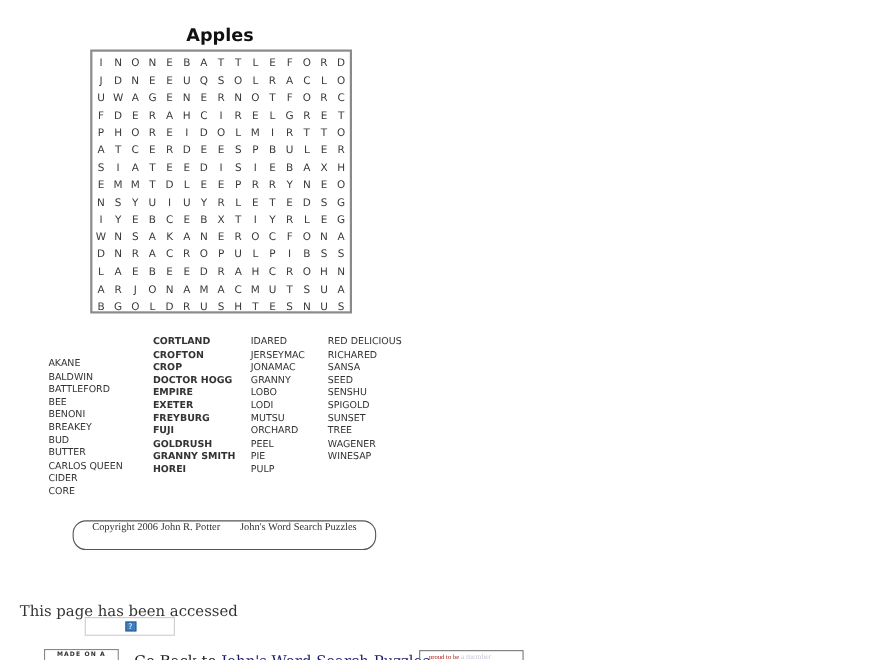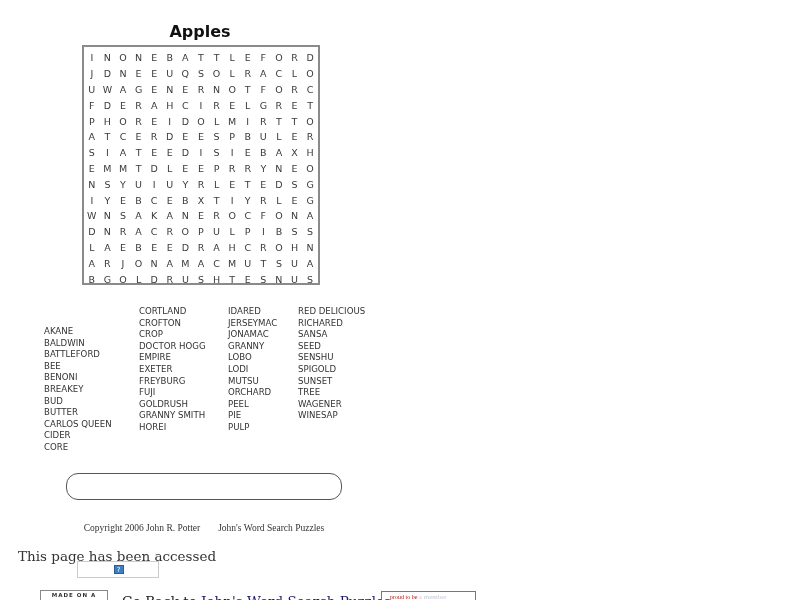--- a/index.html
+++ b/index.html
@@ -81,21 +81,20 @@
       box-sizing: border-box;
       text-align: center;
       font-family: "Liberation Serif", serif;
       font-size: 9.5px;
       line-height: 11px;
       color: #333;
       padding-top: 1px;
     }
     .copyright-line1 {
       white-space: nowrap;
-      margin-top: 48px;
     }
     .copyright-line1 .gap {
       display: inline-block;
       width: 18px;
     }
     .access-line {
       position: absolute;
       left: 18px;
       top: 548px;
       font-family: "DejaVu Serif", serif;
@@ -457,21 +456,21 @@
       <div class="word">BATTLEFORD</div>
       <div class="word">BEE</div>
       <div class="word">BENONI</div>
       <div class="word">BREAKEY</div>
       <div class="word">BUD</div>
       <div class="word">BUTTER</div>
       <div class="word">CARLOS QUEEN</div>
       <div class="word">CIDER</div>
       <div class="word">CORE</div>
     </div>
-  <div class="word-col" style="left:139px;" id="wc1">
+  <div class="word-col" style="left:139px;font-weight:bold;" id="wc1">
       <div class="word">CORTLAND</div>
       <div class="word">CROFTON</div>
       <div class="word">CROP</div>
       <div class="word">DOCTOR HOGG</div>
       <div class="word">EMPIRE</div>
       <div class="word">EXETER</div>
       <div class="word">FREYBURG</div>
       <div class="word">FUJI</div>
       <div class="word">GOLDRUSH</div>
       <div class="word">GRANNY SMITH</div>

